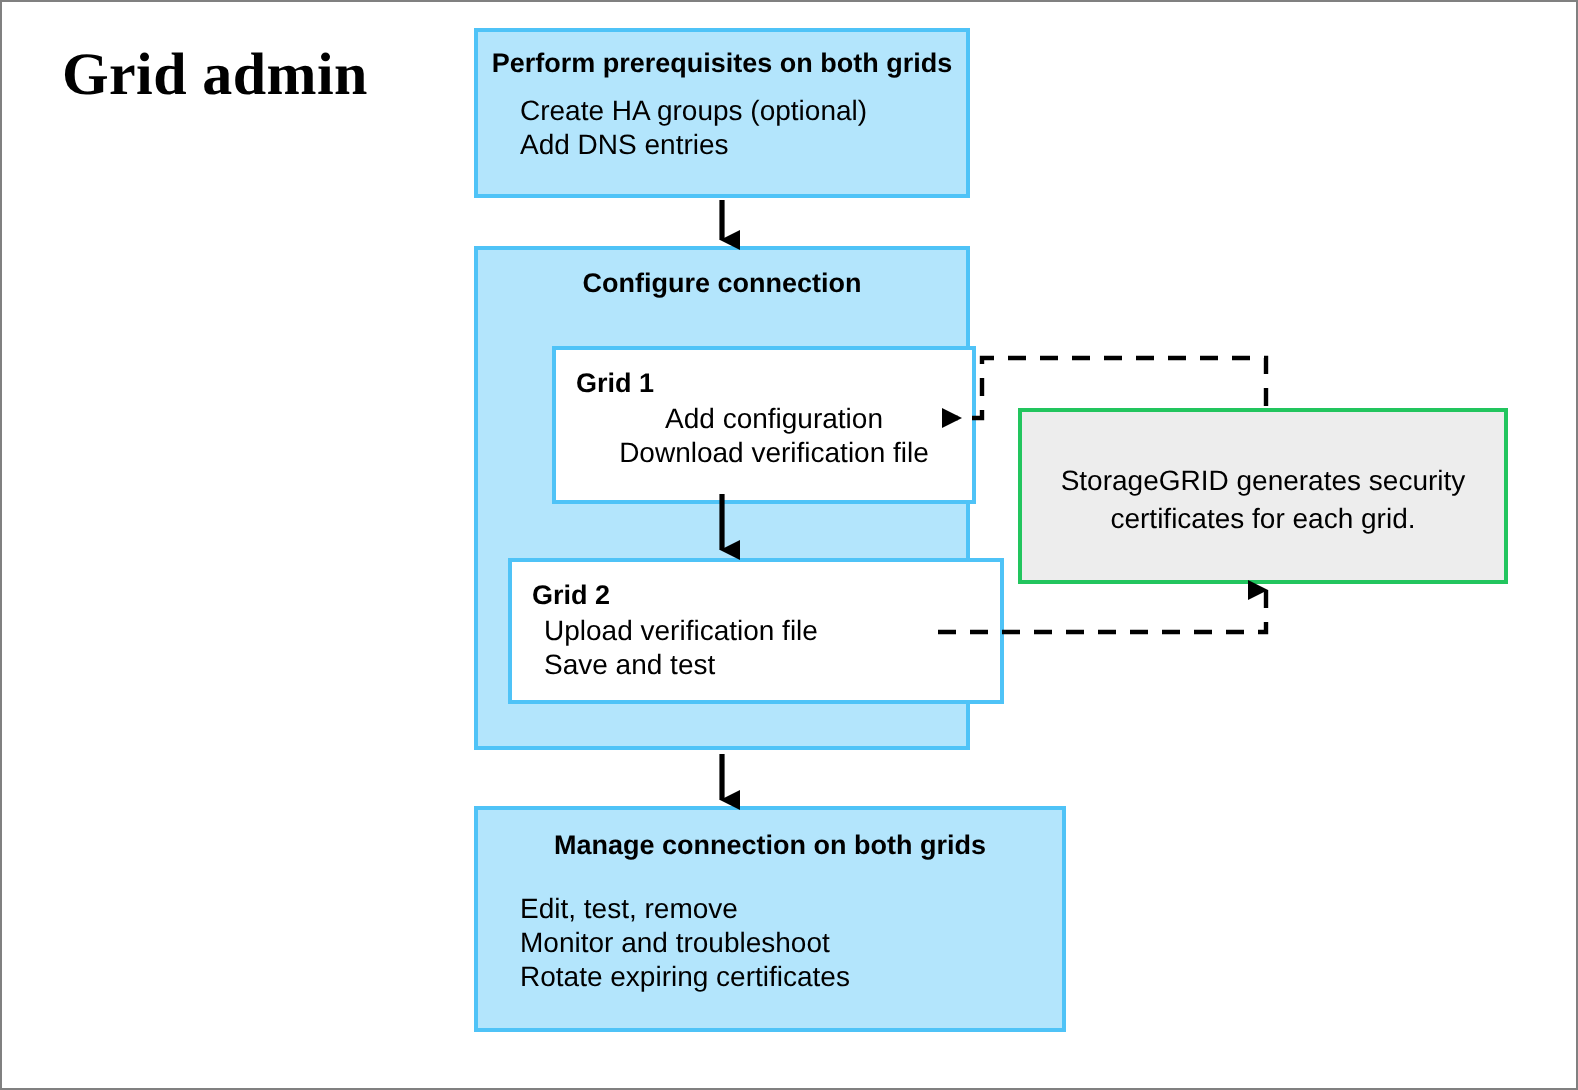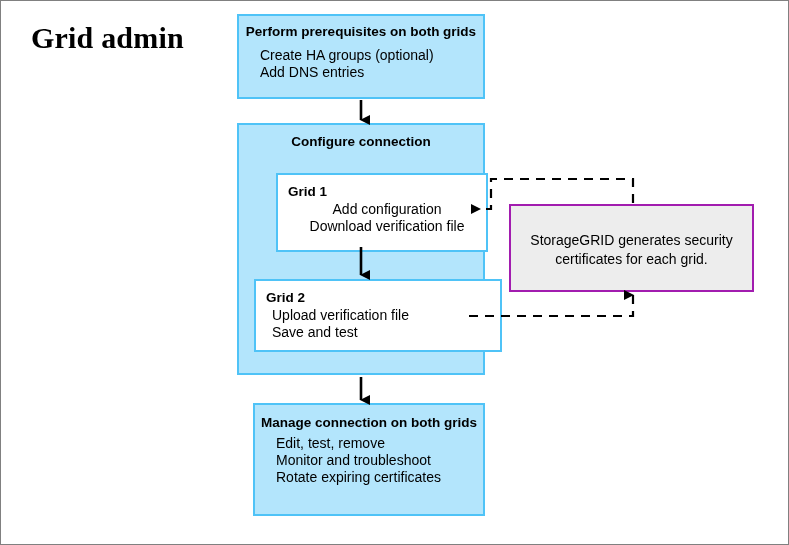--- a/index.html
+++ b/index.html
@@ -66,21 +66,21 @@
   .sub-body {
     font-size: 14px;
     color: #000000;
     line-height: 17px;
     white-space: pre-line;
   }
 
   
   #note-box {
     background: #ededed;
-    border: 2px solid #a21caf;
+    border: 2px solid #22c55e;
   }
   #note-text {
     font-size: 14px;
     color: #000000;
     text-align: center;
     line-height: 19px;
     white-space: pre-line;
   }
 
   
@@ -115,24 +115,24 @@
     <div class="sub-body" style="margin-left:10px;text-align:center;">Add configuration
 Download verification file</div>
   </div>
 
   <div class="abs white-box" style="left:253px; top:278px; width:248px; height:73px;">
     <div class="sub-title" style="margin-top:8px; margin-left:10px;">Grid 2</div>
     <div class="sub-body" style="margin-left:16px;">Upload verification file
 Save and test</div>
   </div>
 
-  <div class="abs blue-box" style="left:252px; top:402px; width:232px; height:113px;">
+  <div class="abs blue-box" style="left:236px; top:402px; width:296px; height:113px;">
     <div class="box-heading" style="margin-top:9px;">Manage connection
 on both grids</div>
-    <div class="box-body" style="margin-top:4px; margin-left:21px;">Edit, test, remove
+    <div class="box-body" style="margin-top:15px; margin-left:21px;">Edit, test, remove
 Monitor and troubleshoot
 Rotate expiring certificates</div>
   </div>
 
   <div class="abs" id="note-box" style="left:508px; top:203px; width:245px; height:88px;">
     <div id="note-text" style="margin-top:25px;">StorageGRID generates security
 certificates for each grid.</div>
   </div>
 
   <svg class="abs" id="connectors" viewBox="0 0 789 545" xmlns="http://www.w3.org/2000/svg">

